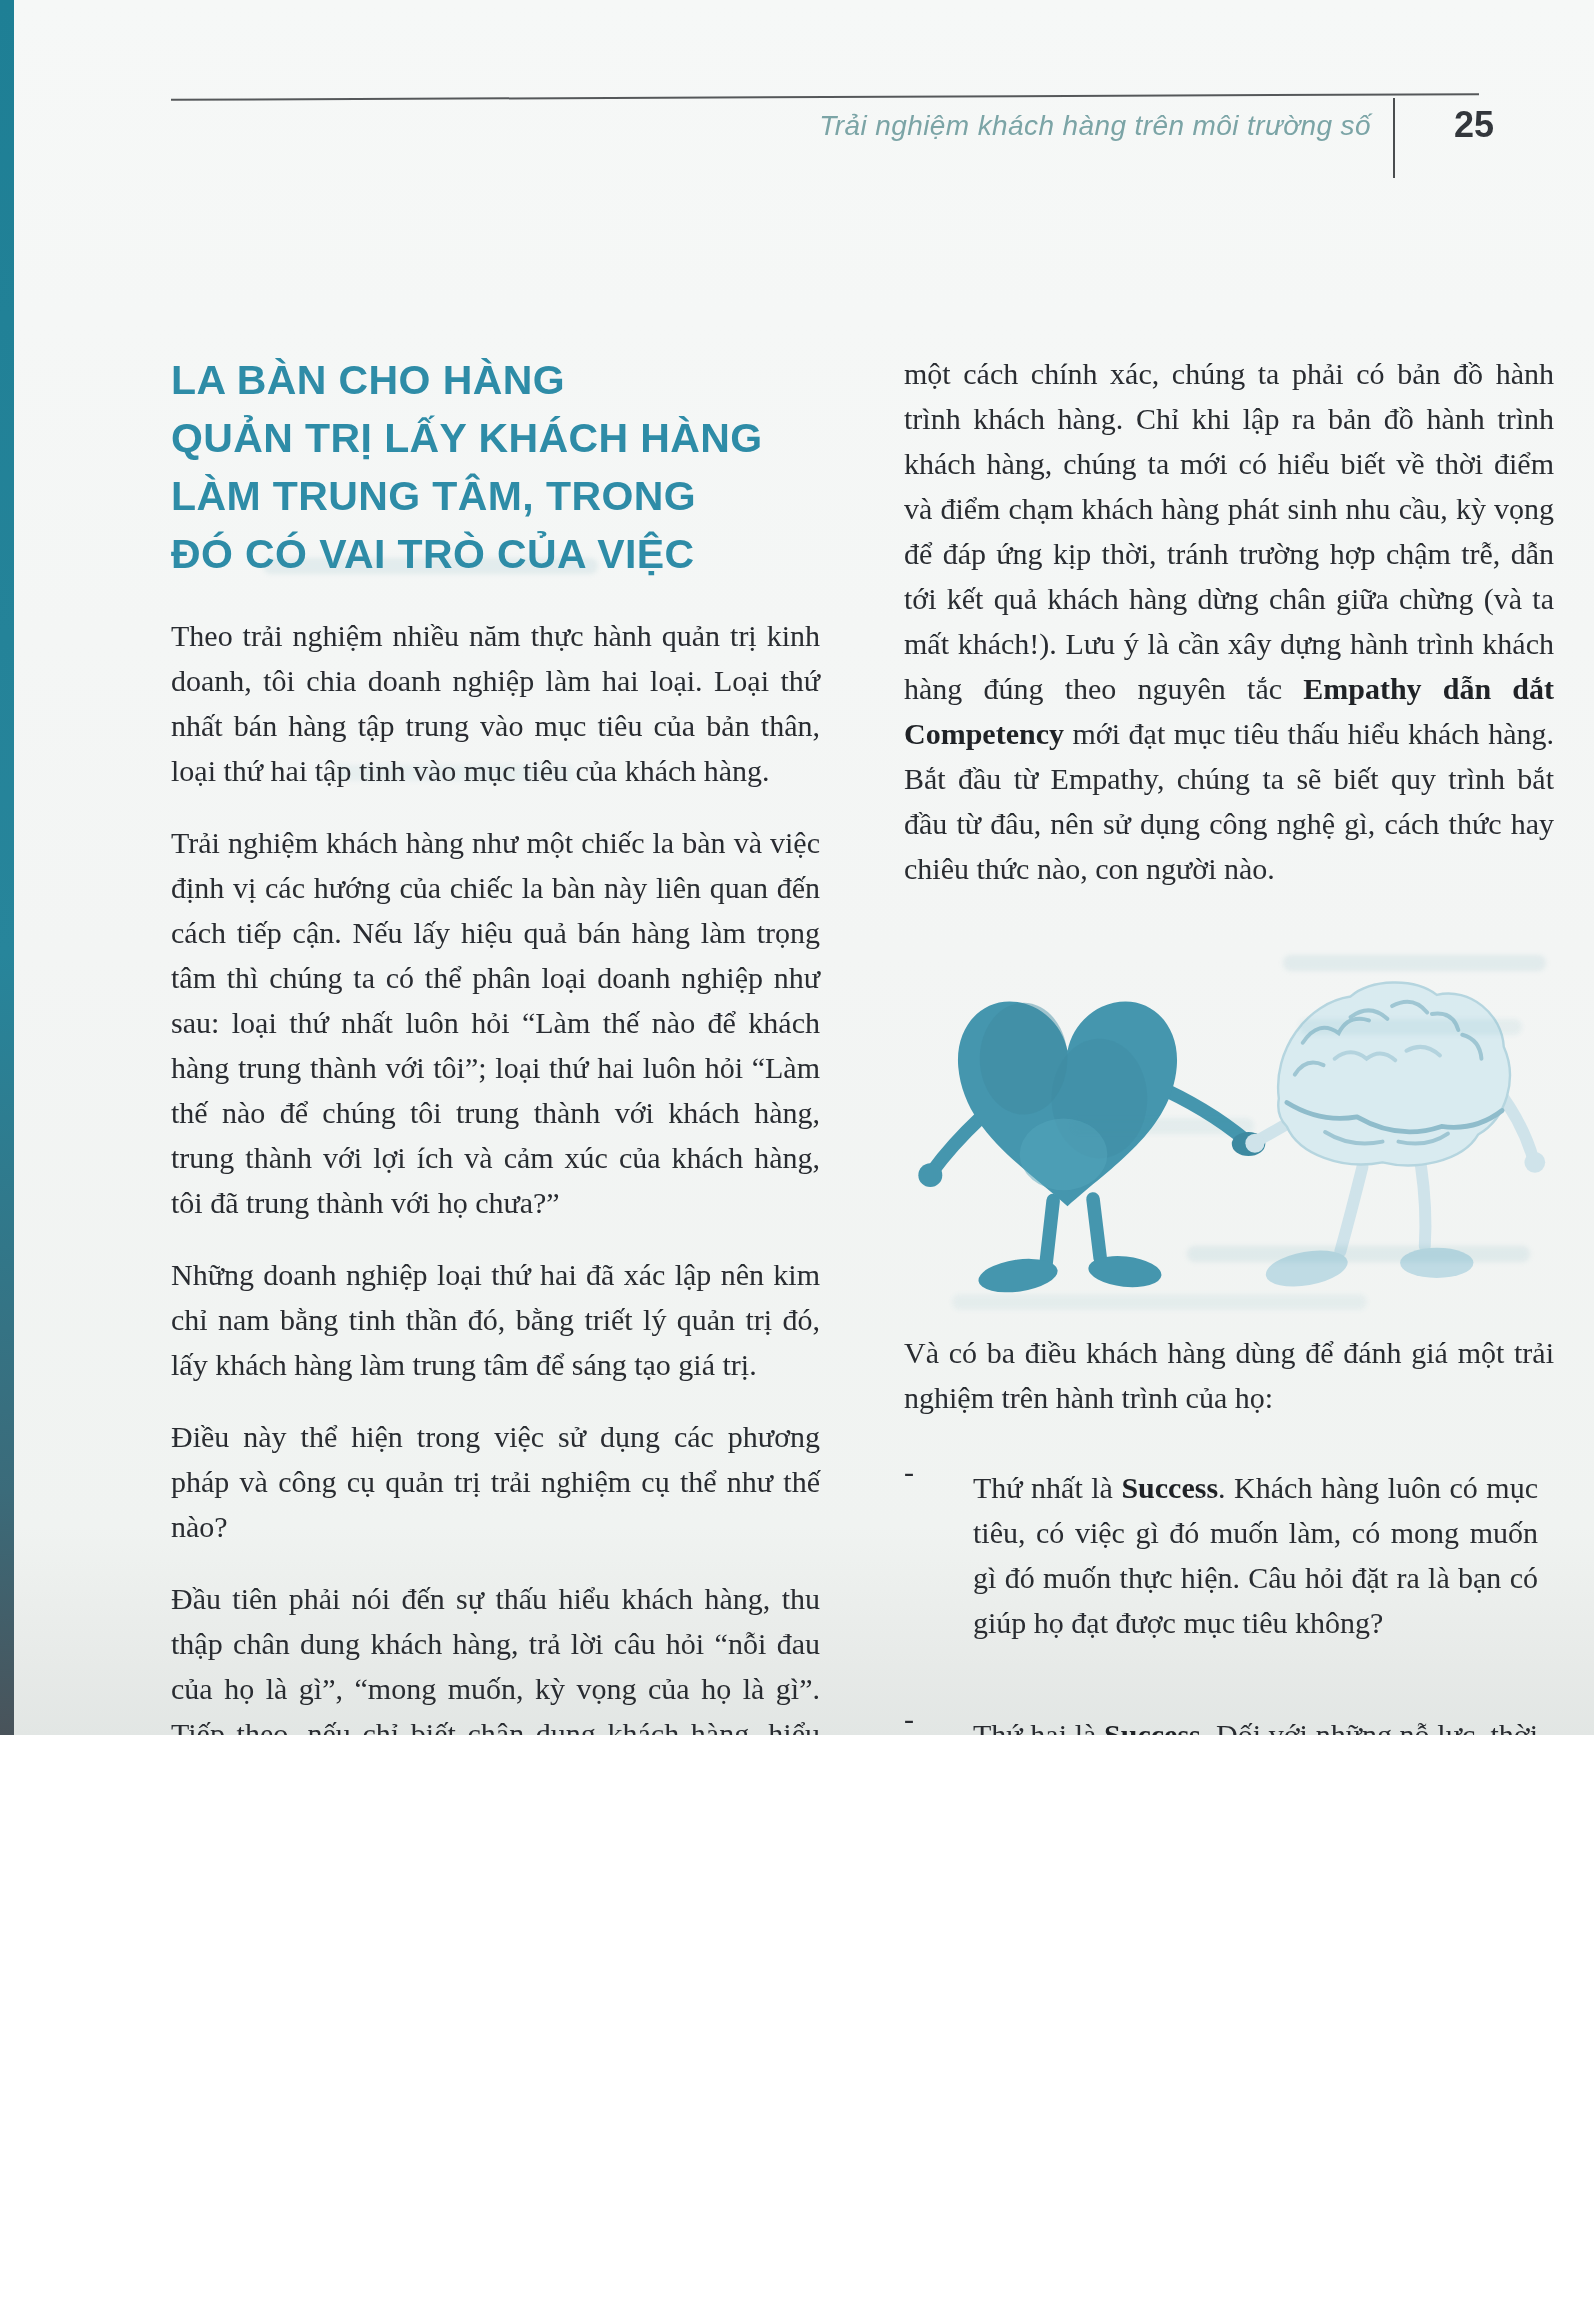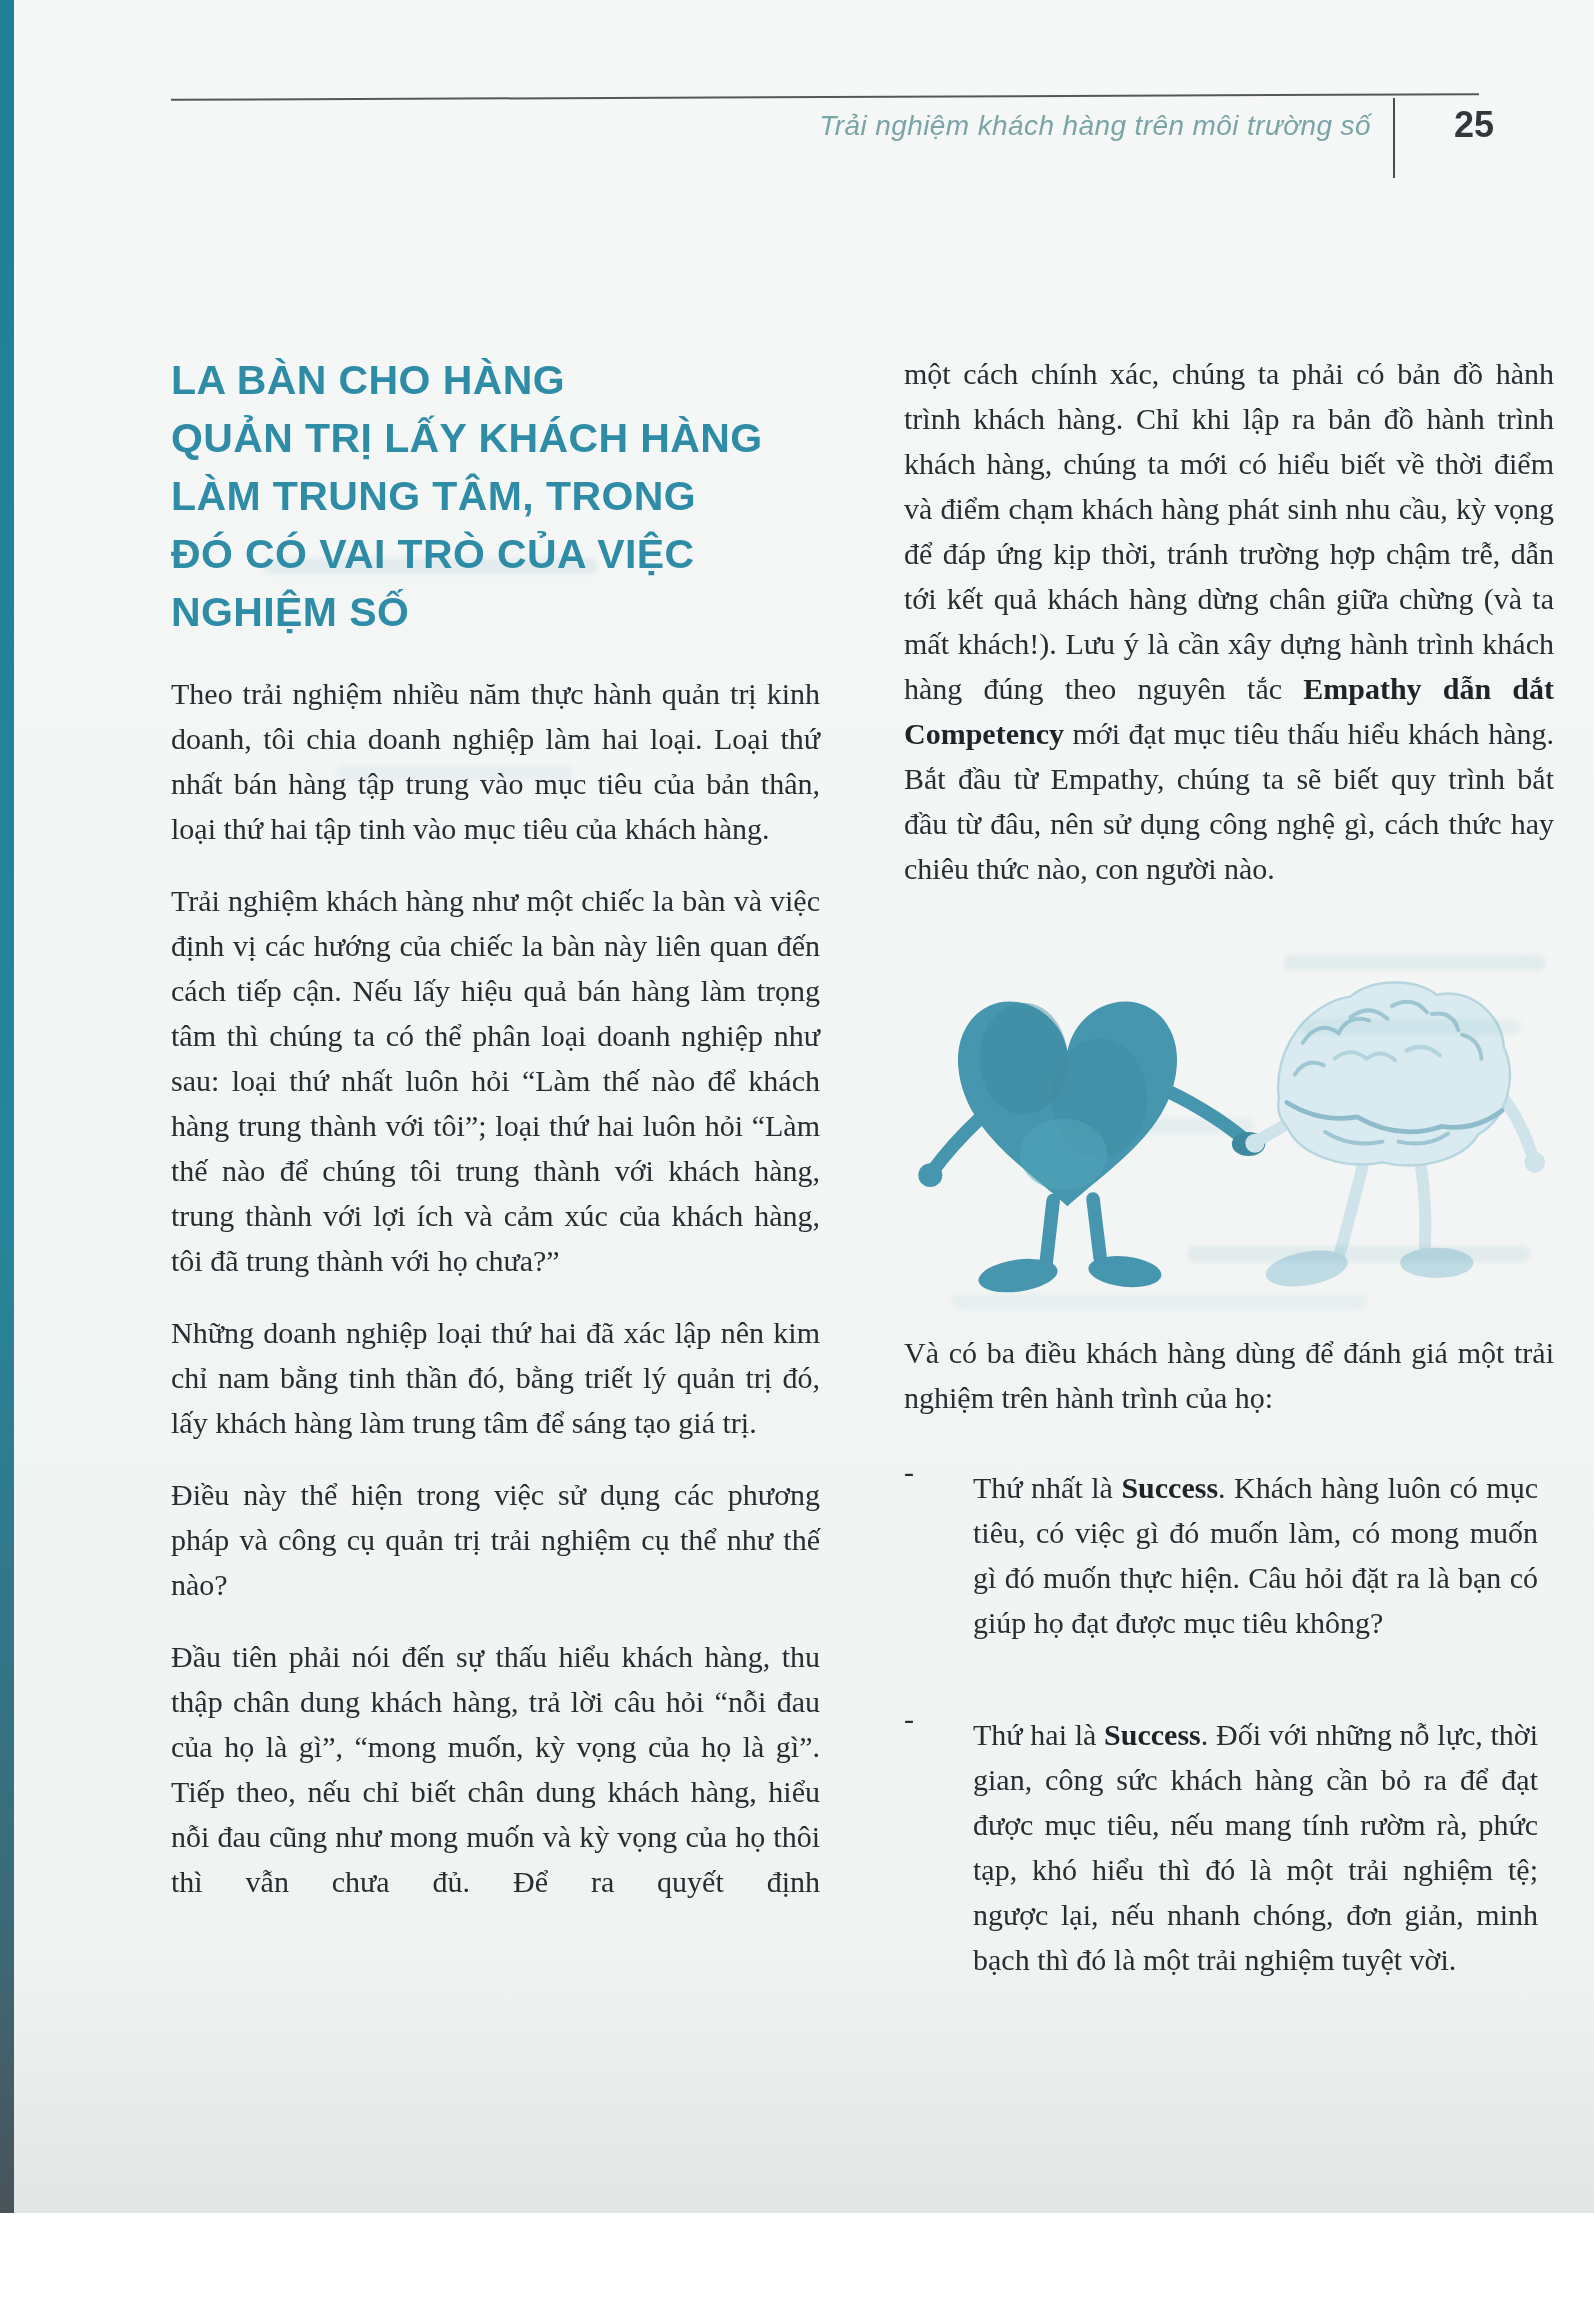--- a/index.html
+++ b/index.html
@@ -3,21 +3,21 @@
 <meta charset="utf-8">
 <style>
   html,body { margin:0; padding:0; }
   body {
     width:1595px; height:2319px;
     background:#ffffff;
     font-family:"Liberation Serif", serif;
   }
   .page {
     position:relative;
-    width:1595px; height:2213px;
+    width:1595px; height:1735px;
     overflow:hidden;
     background:linear-gradient(180deg,#f6f8f7 0%,#f3f5f4 55%,#f0f3f1 88%,#e7eae8 96%,#e2e6e4 100%);
   }
   
   .spine {
     position:absolute; left:0; top:0; width:13.6px; height:100%;
     background:linear-gradient(180deg,#1e7f95 0%,#27859b 55%,#3b6b7a 86%,#49535a 100%);
   }
   
   .rule {
@@ -106,21 +106,20 @@
   <div class="bleed" style="left:335px; top:765px; width:239px; opacity:.7;"></div>
 
   <div class="cols">
 
     <section class="col">
       <h1 class="heading">
         <div>LA BÀN CHO HÀNG</div>
         <div>QUẢN TRỊ LẤY KHÁCH HÀNG</div>
         <div>LÀM TRUNG TÂM, TRONG</div>
         <div>ĐÓ CÓ VAI TRÒ CỦA VIỆC</div>
-        <div>NGHIỆM SỐ</div>
       </h1>
       <p class="body">Theo trải nghiệm nhiều năm thực hành quản trị kinh doanh, tôi chia doanh nghiệp làm hai loại. Loại thứ nhất bán hàng tập trung vào mục tiêu của bản thân, loại thứ hai tập tinh vào mục tiêu của khách hàng.</p>
       <p class="body">Trải nghiệm khách hàng như một chiếc la bàn và việc định vị các hướng của chiếc la bàn này liên quan đến cách tiếp cận. Nếu lấy hiệu quả bán hàng làm trọng tâm thì chúng ta có thể phân loại doanh nghiệp như sau: loại thứ nhất luôn hỏi “Làm thế nào để khách hàng trung thành với tôi”; loại thứ hai luôn hỏi “Làm thế nào để chúng tôi trung thành với khách hàng, trung thành với lợi ích và cảm xúc của khách hàng, tôi đã trung thành với họ chưa?”</p>
       <p class="body">Những doanh nghiệp loại thứ hai đã xác lập nên kim chỉ nam bằng tinh thần đó, bằng triết lý quản trị đó, lấy khách hàng làm trung tâm để sáng tạo giá trị.</p>
       <p class="body">Điều này thể hiện trong việc sử dụng các phương pháp và công cụ quản trị trải nghiệm cụ thể như thế nào?</p>
       <p class="body last-stretch no-gap">Đầu tiên phải nói đến sự thấu hiểu khách hàng, thu thập chân dung khách hàng, trả lời câu hỏi “nỗi đau của họ là gì”, “mong muốn, kỳ vọng của họ là gì”. Tiếp theo, nếu chỉ biết chân dung khách hàng, hiểu nỗi đau cũng như mong muốn và kỳ vọng của họ thôi thì vẫn chưa đủ. Để ra quyết định</p>
     </section>
 
     <section class="col">
       <p class="body">

